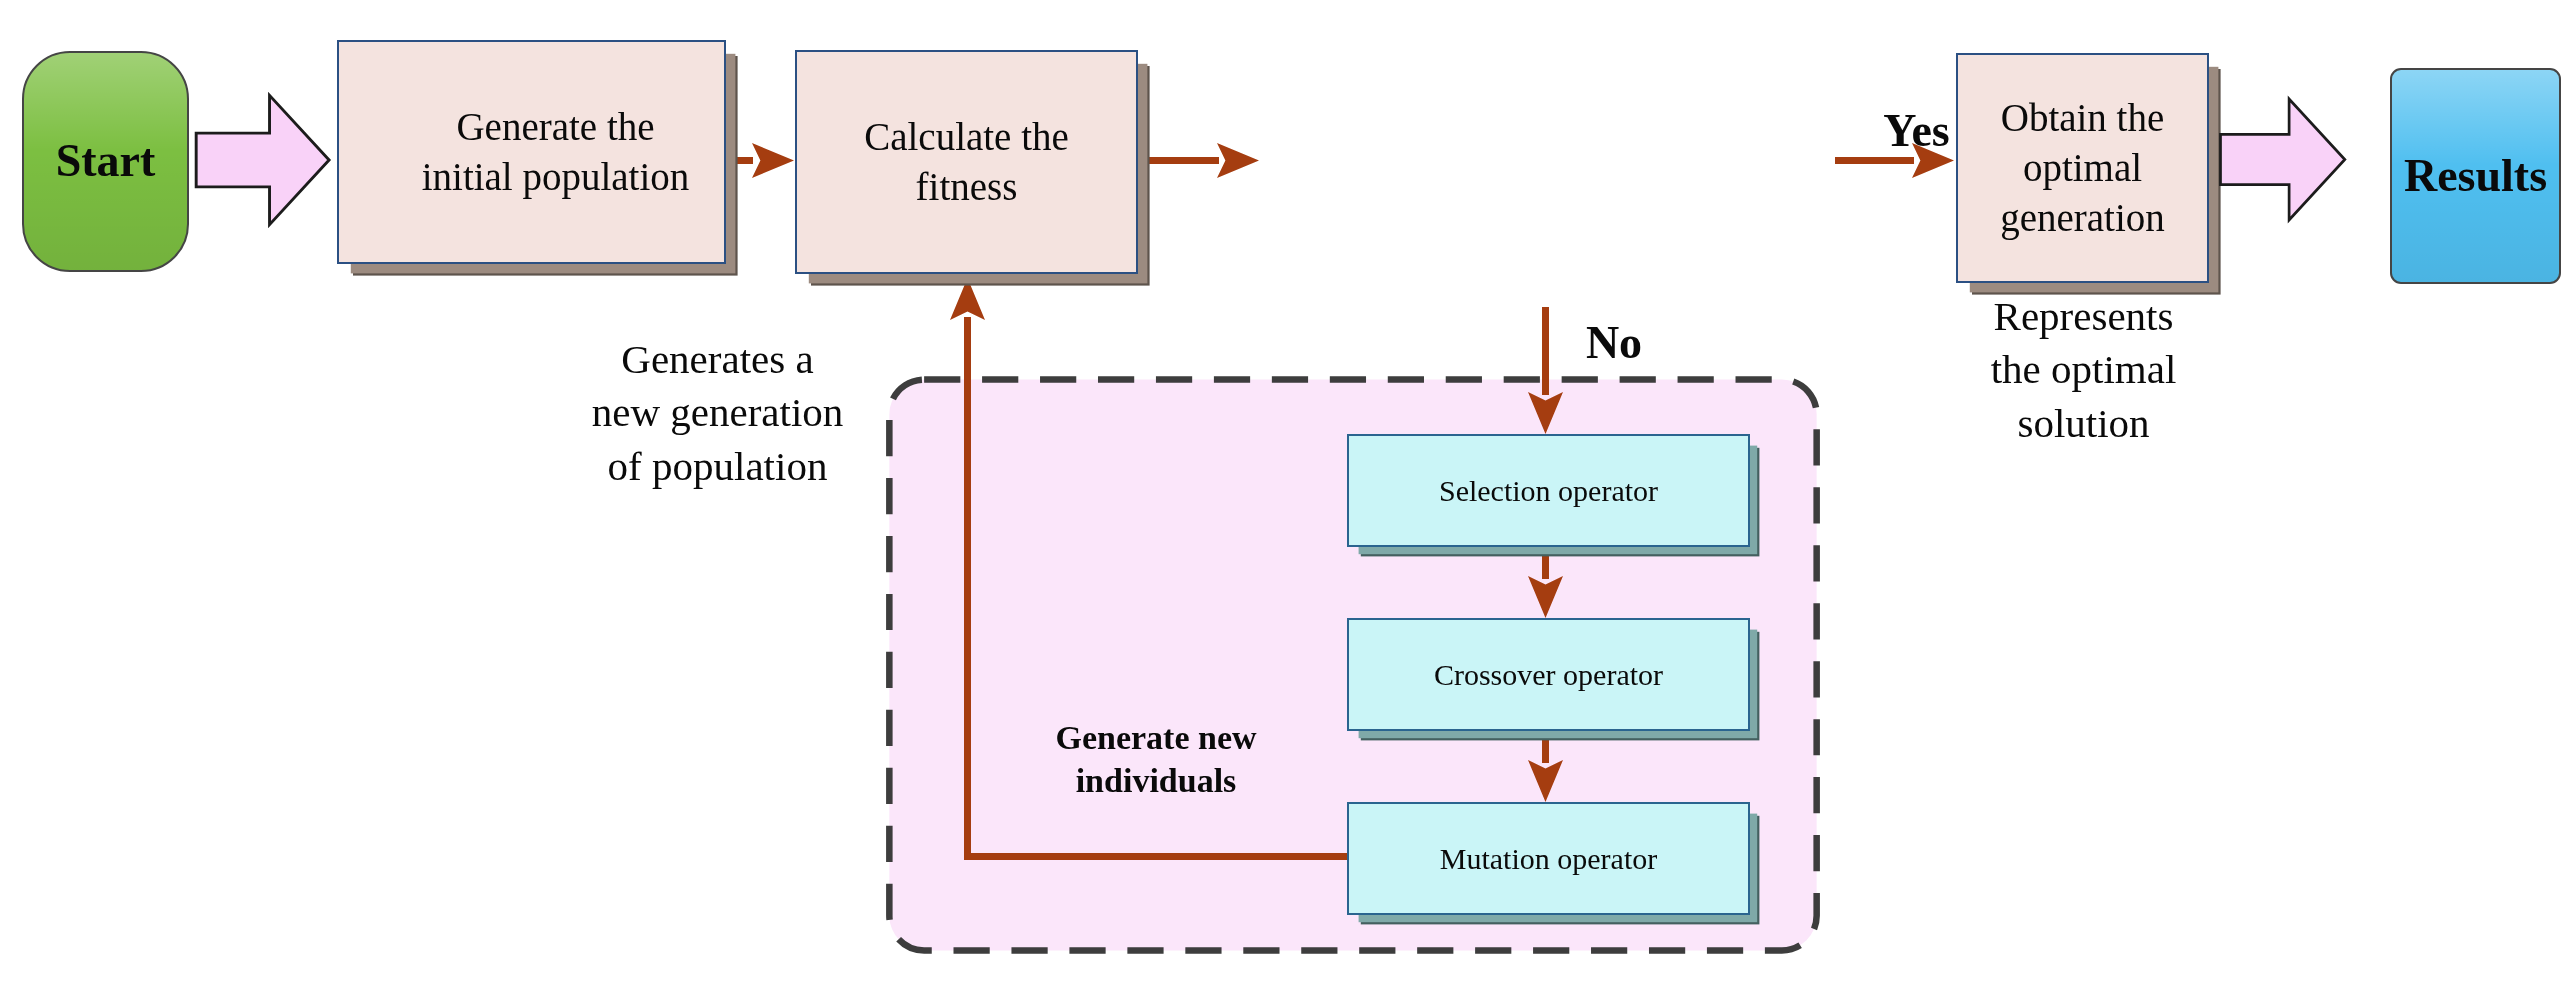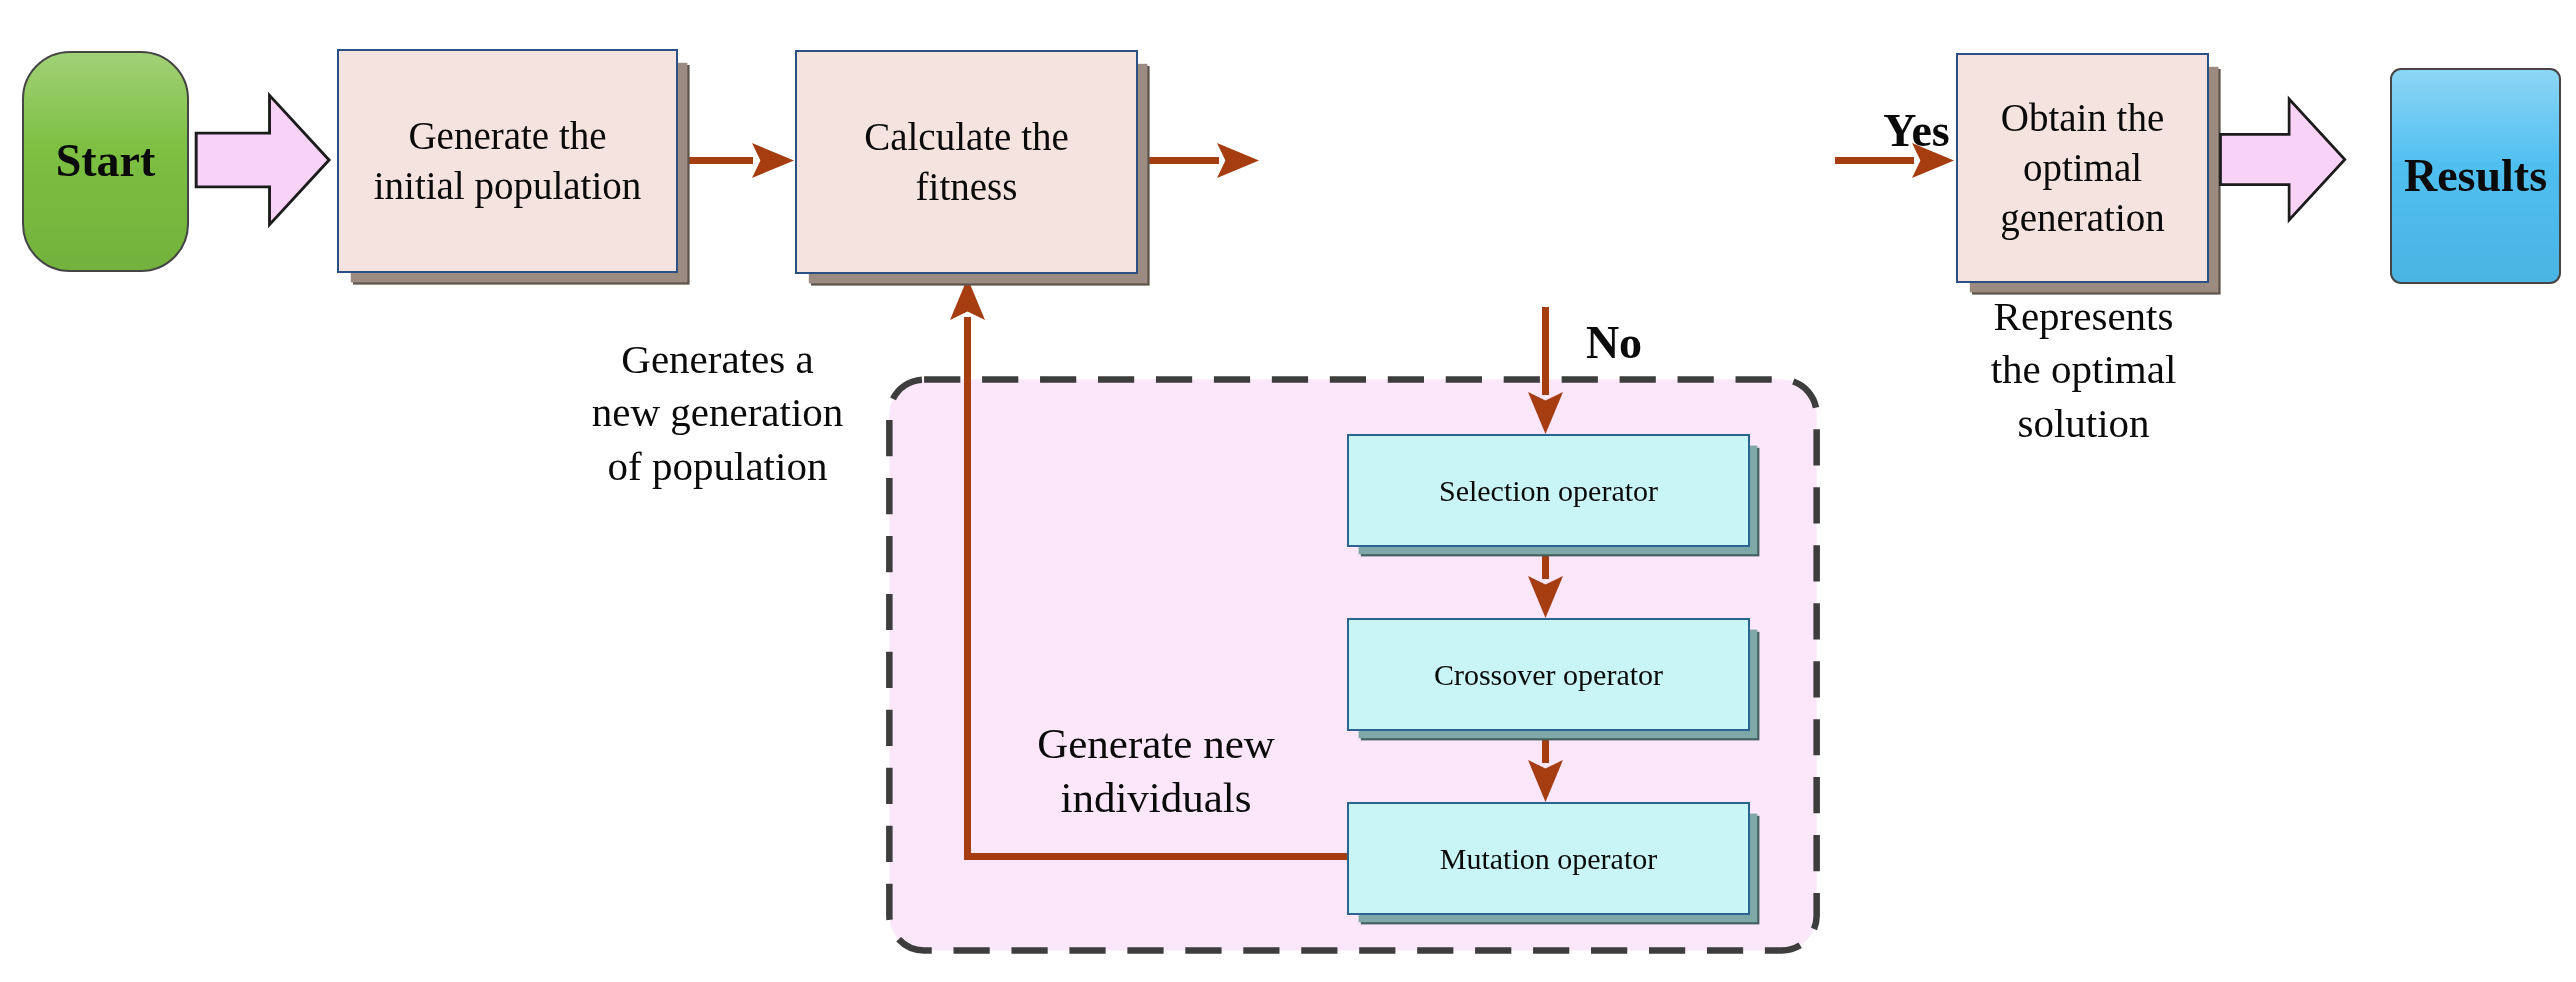--- a/index.html
+++ b/index.html
@@ -55,21 +55,21 @@
 
   
   .cline{background-color:var(--connector,#A53D10);z-index:2;}
   .head{z-index:2;background-color:var(--connector,#A53D10);}
   .head-right{width:42px;height:35px;clip-path:polygon(0 0,100% 50%,0 100%,20% 50%);}
   .head-down{width:35px;height:42px;clip-path:polygon(0 0,50% 100%,100% 0,50% 20%);}
   .head-up{width:35px;height:42px;clip-path:polygon(0 100%,50% 0,100% 100%,50% 80%);}
 
   .big-label{font-size:46px;font-weight:bold;z-index:4;}
   .note{font-size:41px;line-height:1.3;z-index:4;}
-  .group-label{font-size:43px;font-weight:normal;line-height:1.25;z-index:4;}
+  .group-label{font-size:34px;font-weight:bold;line-height:1.25;z-index:4;}
 
   .decision-text{
     display:flex;align-items:center;justify-content:center;
     width:100%;height:100%;
     font-size:39px;line-height:1.3;
   }
   .diamond-wrap{z-index:3;}
   .dash-region{z-index:1;}
   .block-arrow{z-index:3;}
 </style>
@@ -105,21 +105,21 @@
   <div class="abs head head-up" style="left:950px;top:278px;"></div>
 
   <div class="abs terminal start-node" style="left:22px;top:51px;width:163px;height:217px;">
     <div class="txt">Start</div>
   </div>
 
   <svg class="abs block-arrow" style="left:194px;top:75px;" width="138" height="170" viewBox="0 0 190 234">
     <polygon points="3,80 104,80 104,28 186,117 104,206 104,154 3,154" style="fill:var(--block_arrow_fill,#F9D2F8);stroke:#1c1c1c;stroke-width:4;"></polygon>
   </svg>
 
-  <div class="abs process" style="left:337px;top:49px;width:337px;height:220px;">
+  <div class="abs process" style="left:337px;top:40px;width:337px;height:220px;padding-left:48px;">
     <div class="txt">Generate the
 initial population</div>
   </div>
 
   <div class="abs process" style="left:795px;top:50px;width:339px;height:220px;">
     <div class="txt">Calculate the
 fitness</div>
   </div>
 
 

